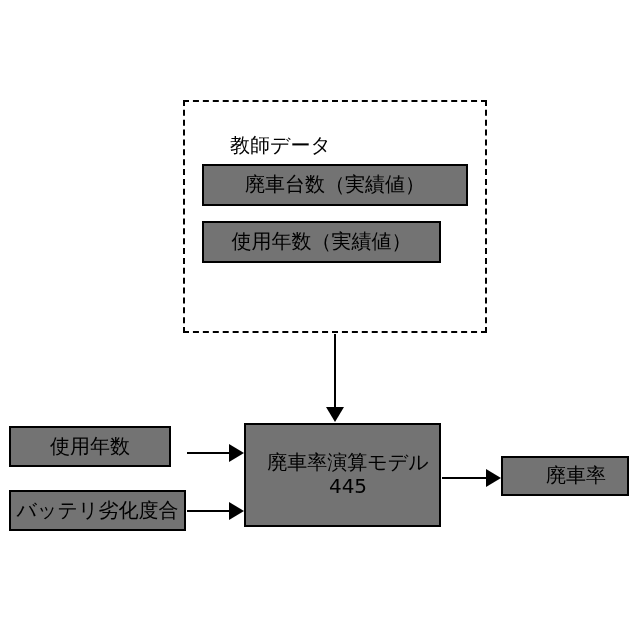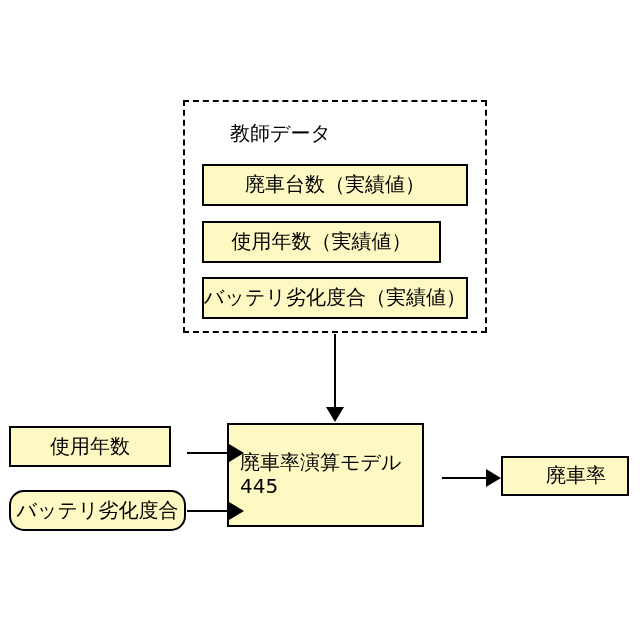--- a/index.html
+++ b/index.html
@@ -20,21 +20,21 @@
   #canvas {
     position: absolute;
     left: 0; top: 0;
     width: 640px;
     height: 640px;
   }
 
   .box {
     position: absolute;
     box-sizing: border-box;
-    background: #fef9c3;
+    background: #737373;
     border: 2px solid #000000;
     display: flex;
     align-items: center;
     justify-content: center;
     text-align: center;
     line-height: 1.18;
   }
 
   .dashed-group {
     position: absolute;
@@ -52,39 +52,39 @@
 
   
   #training-group {
     left: 183px;
     top: 100px;
     width: 304px;
     height: 233px;
   }
   #training-group-title {
     left: 230px;
-    top: 123px;
+    top: 135px;
   }
 
   #box-scrap-count   { left: 202px; top: 164px; width: 266px; height: 42px; font-size: 20px; }
   #box-usage-years   { left: 202px; top: 221px; width: 239px; height: 42px; font-size: 20px; }
   #box-battery-deg   { left: 202px; top: 277px; width: 266px; height: 42px; font-size: 20px; }
 
   
   #box-input-usage   { left: 9px;  top: 426px; width: 162px; height: 41px; font-size: 20px; }
-  #box-input-battery { left: 9px;  top: 490px; width: 177px; height: 41px; font-size: 20px; border-radius: 15px; }
+  #box-input-battery { left: 9px;  top: 490px; width: 177px; height: 41px; font-size: 20px; }
 
   
   #box-model {
-    left: 227px;
+    left: 244px;
     top: 423px;
     width: 197px;
     height: 104px;
     justify-content: flex-start;
-    text-align: left;
+    text-align: center;
     padding: 0 0 0 11px;
     font-size: 20px;
   }
   #box-model .model-text {
     display: block;
     width: 100%;
   }
   .model-line { display: block; white-space: nowrap; }
 
   
@@ -139,21 +139,20 @@
 <div id="canvas">
 
   <div class="dashed-group" id="training-group"></div>
 
   <div class="group-title" id="training-group-title">教師データ</div>
 
   <div class="box" id="box-scrap-count">廃車台数（実績値）</div>
 
   <div class="box" id="box-usage-years">使用年数（実績値）</div>
 
-  <div class="box" id="box-battery-deg">バッテリ劣化度合（実績値）</div>
 
   <div class="box" id="box-input-usage">使用年数</div>
 
   <div class="box" id="box-input-battery">バッテリ劣化度合</div>
 
   <div class="box" id="box-model">
     <span class="model-text">
       <span class="model-line">廃車率演算モデル</span>
       <span class="model-line">445</span>
     </span>

